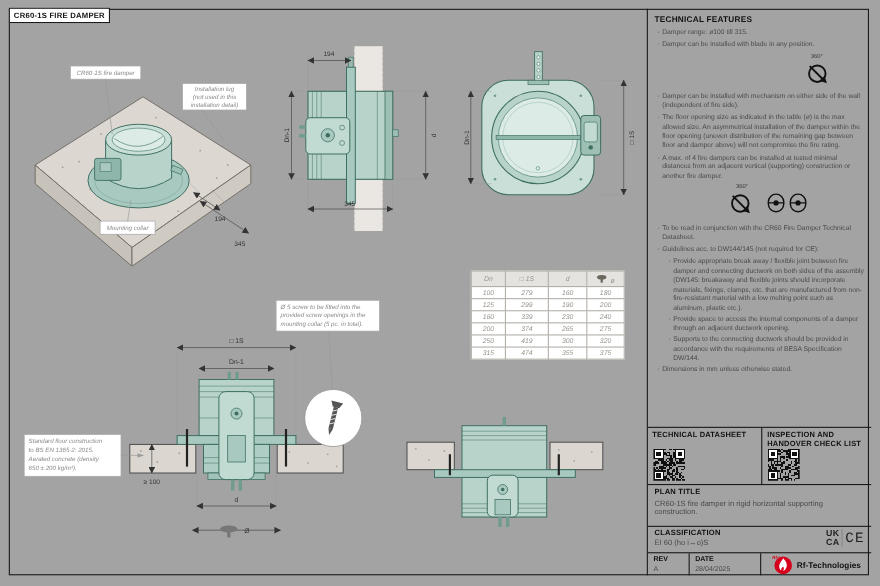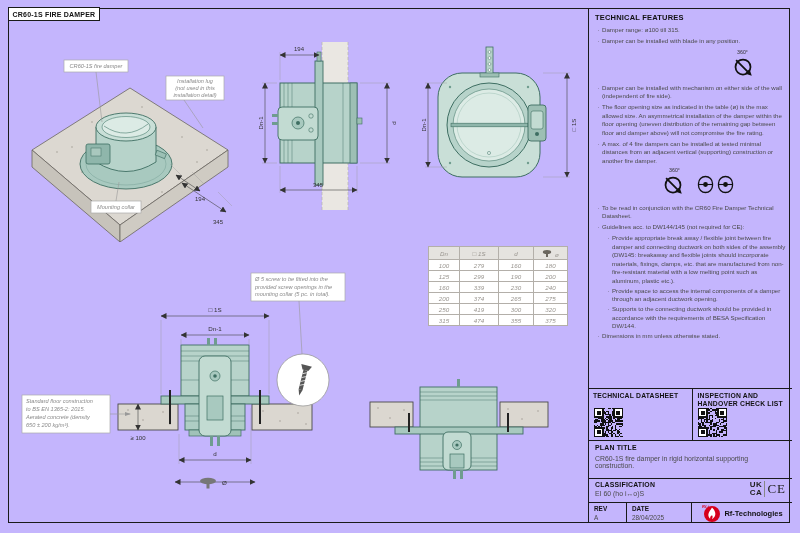--- a/index.html
+++ b/index.html
@@ -1,16 +1,16 @@
 <!DOCTYPE html>
 <html><head>
 <meta charset="utf-8">
 <style>
   html,body{margin:0;padding:0;background:#fff;}
-  #page{position:relative;width:800px;height:533px;background:#c4b5fd;overflow:hidden;
+  #page{position:relative;width:800px;height:533px;background:#a3a3a3;overflow:hidden;
         font-family:"Liberation Sans",sans-serif;}
   .frame{position:absolute;left:8px;top:8px;width:782px;height:515px;border:1.2px solid #1a1a1a;box-sizing:border-box;}
   .titlebox{position:absolute;left:8px;top:7px;width:92px;height:14px;border:1.2px solid #1a1a1a;background:#fff;
             box-sizing:border-box;display:flex;align-items:center;justify-content:center;
             font-size:7px;font-weight:bold;letter-spacing:.2px;color:#111;z-index:5;}
   svg text{font-family:"Liberation Sans",sans-serif;}
   .dimtxt{font-size:6px;fill:#333;}
   .dimtxt-b{font-size:6.2px;fill:#333;}
   .lbox{fill:#fff;stroke:#aaa;stroke-width:.7;}
   .ltx{font-size:5.6px;font-style:italic;fill:#8a8a8a;}
@@ -49,21 +49,21 @@
   .qr{position:absolute;left:5px;top:19px;width:29px;height:29px;}
 
   .planrow{position:absolute;left:0;top:432px;width:100%;height:38px;border-top:1.1px solid #1a1a1a;box-sizing:border-box;padding:3px 6px;}
   .rowlabel{font-size:6.9px;font-weight:bold;color:#111;letter-spacing:.2px;}
   .rowvalue{font-size:6.9px;color:#4a4a4a;margin-top:4px;}
 
   .classrow{position:absolute;left:0;top:470px;width:100%;height:24px;border-top:1.1px solid #1a1a1a;box-sizing:border-box;padding:2px 6px;}
   .marks{position:absolute;right:6px;top:2px;display:flex;align-items:center;gap:2px;}
   .ukca{font-size:8px;font-weight:bold;line-height:.95;color:#222;letter-spacing:.5px;}
   .marksep{width:1px;height:16px;background:#888;}
-  .ce{font-size:13px;color:#222;letter-spacing:1px;font-family:Liberation Serif, serif;}
+  .ce{font-size:13px;color:#222;letter-spacing:1px;font-family:Liberation Mono, monospace;}
 
   .revrow{position:absolute;left:0;top:494px;width:100%;height:21px;border-top:1.1px solid #1a1a1a;box-sizing:border-box;display:flex;justify-content:flex-end;}
   .revcell{width:37px;box-sizing:border-box;padding:2px 5px;}
   .datecell{width:65px;border-left:1.1px solid #1a1a1a;box-sizing:border-box;padding:2px 5px;}
   .logocell{flex:1;border-left:1.1px solid #1a1a1a;display:flex;align-items:center;justify-content:center;gap:3px;}
   .smlabel{font-size:6.4px;font-weight:bold;color:#111;}
   .smvalue{font-size:6.4px;color:#4a4a4a;margin-top:2px;}
   .brandname{font-size:7.5px;font-weight:bold;color:#111;}
 </style>
 </head>

